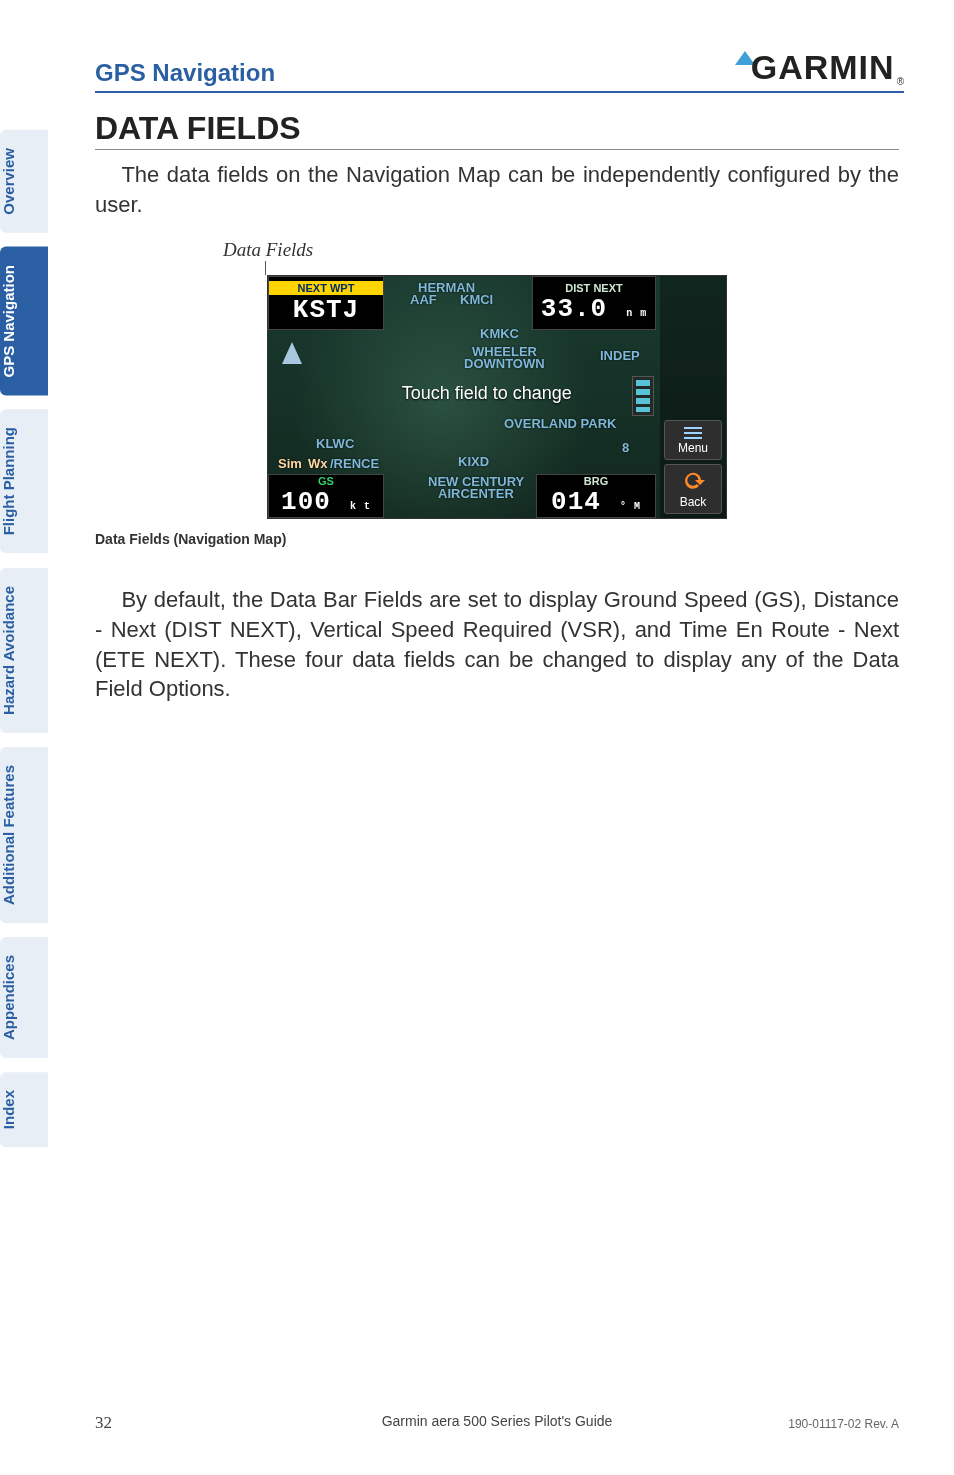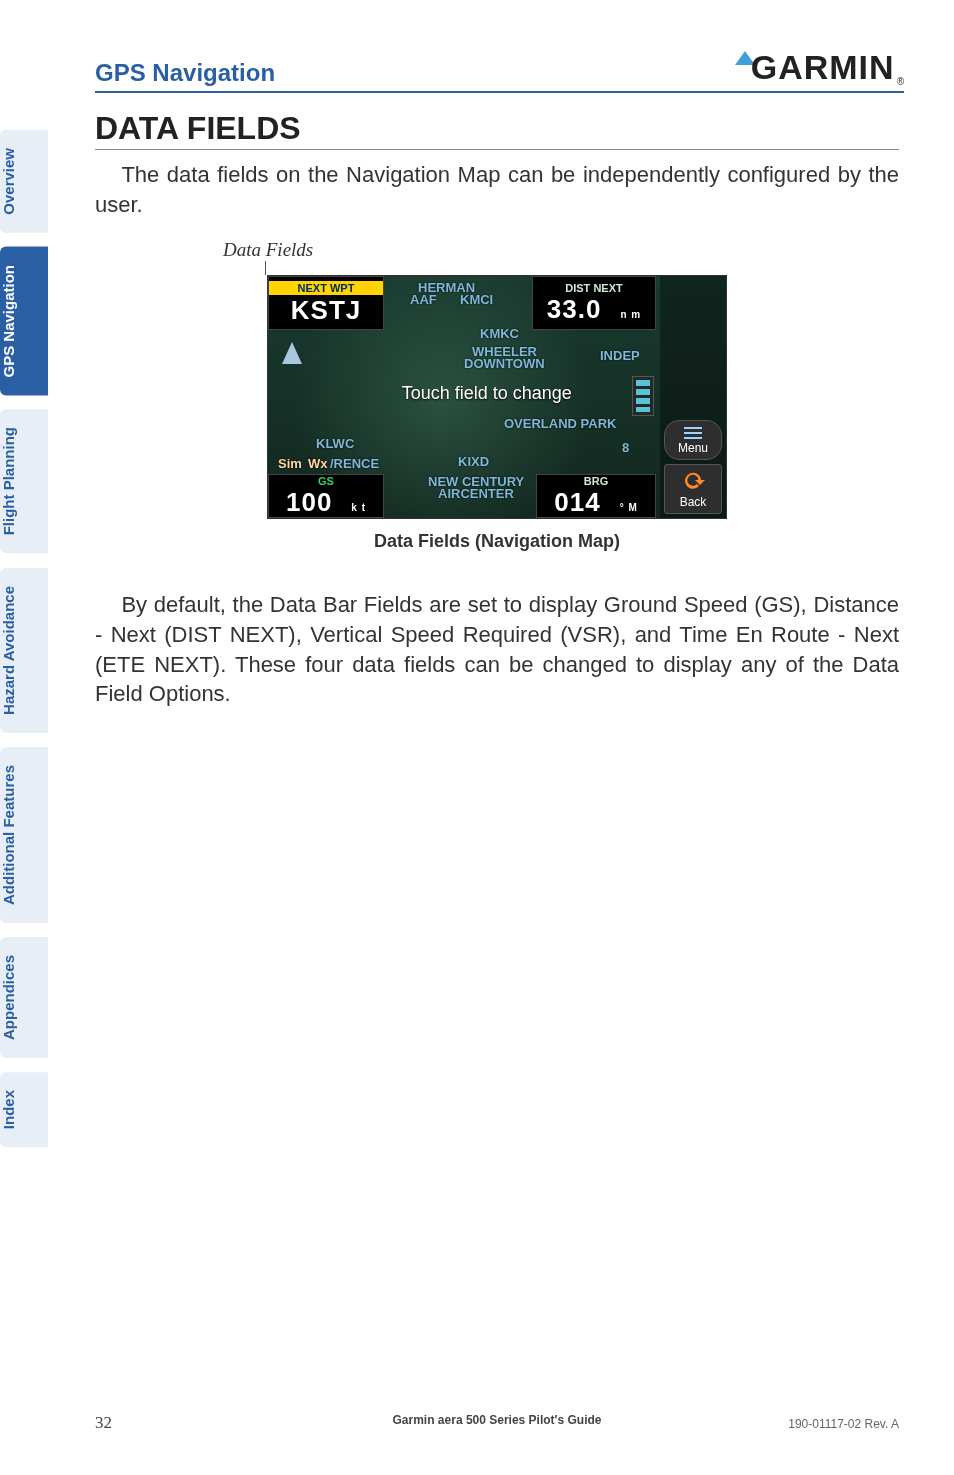--- a/index.html
+++ b/index.html
@@ -85,60 +85,60 @@
       linear-gradient(#1a3a2f, #12281f);
   }
   .df {
     position: absolute; background: #000; color: #fff;
     text-align: center; display: flex; flex-direction: column;
     justify-content: center; font-weight: 700;
     border: 1px solid #444;
   }
   .df .lab { font-size: 11px; color: #cfe9d4; font-weight: 600; }
   .df.highlight .lab { background: #ffd400; color: #002b6b; padding: 1px 12px; font-weight: 700; }
-  .df .val { font-size: 26px; letter-spacing: 1px; }
+  .df .val { font-size: 26px; letter-spacing: 1px; font-family: Liberation Mono, monospace; }
   .df .unit { font-size: 10px; font-weight: 600; margin-left: 19px; }
   .df-tl { left: 0; top: 0; width: 116px; height: 54px; }
   .df-tr { right: 70px; top: 0; width: 124px; height: 54px; }
   .df-bl { left: 0; bottom: 0; width: 116px; height: 44px; }
   .df-br { right: 70px; bottom: 0; width: 120px; height: 44px; }
   .side-col { position: absolute; right: 0; top: 0; bottom: 0; width: 66px;
     background: rgba(0,0,0,.35); display: flex; flex-direction: column; justify-content: flex-end; gap: 4px; padding: 4px; }
   .side-btn { background: #2e2e2e; color: #fff; font-size: 12px; text-align: center;
     border: 1px solid #555; border-radius: 3px; padding: 4px 0;
     display: flex; flex-direction: column; align-items: center; gap: 2px; }
-  .side-btn.menu { margin-top: auto; border-radius: 15px; }
+  .side-btn.menu { margin-top: auto; }
   .menu-bars { width: 18px; height: 2px; background: #9fd3ff; box-shadow: 0 5px 0 #9fd3ff, 0 10px 0 #9fd3ff; margin: 2px 0 10px 0; }
   .back-arrow { width: 24px; height: 24px; }
   .back-arrow svg { width: 100%; height: 100%; }
   .map-label { position: absolute; color: #7fb8d8; font-size: 13px; font-weight: 700; text-shadow: 0 0 2px #000; }
   .touch-msg {
     position: absolute; left: 50%; top: 48%; transform: translate(-56%, -50%);
     color: #fff; font-size: 18px; text-shadow: 0 1px 2px #000;
   }
   .north {
     position: absolute; left: 14px; top: 66px; width: 0; height: 0;
     border-left: 10px solid transparent; border-right: 10px solid transparent;
     border-bottom: 22px solid #a8c8e0;
   }
   .range-bars {
     position: absolute; right: 72px; top: 100px; width: 22px; height: 40px;
     display: flex; flex-direction: column; gap: 3px;
     background: rgba(40,40,40,.7); padding: 3px; border: 1px solid #555;
   }
   .range-bars span { flex: 1; background: #58c3d6; }
-  .caption { text-align: center; font-weight: 700; font-size: 18px; margin: 12px 0 38px 0; }
+  .caption { font-weight: 700; font-size: 14px; margin: 12px 0 38px 0; }
   
   .footer {
     position: absolute; left: 95px; right: 55px; bottom: 42px;
     display: flex; justify-content: space-between; align-items: baseline;
     font-size: 13px; color: #444;
   }
   .footer .pn { font-size: 17px; font-family: Liberation Serif, serif; }
-  .footer .mid { font-weight: 700; font-size: 12px; position: absolute; left: 50%; transform: translateX(-50%); }
+  .footer .mid { font-weight: 400; font-size: 14px; position: absolute; left: 50%; transform: translateX(-50%); }
   .footer .rev { font-size: 12px; color: #666; }
 </style>
 </head>
 <body>
 
 <div class="tabs">
   <div class="tab inactive">Overview</div>
   <div class="tab active">GPS Navigation</div>
   <div class="tab inactive">Flight Planning</div>
   <div class="tab inactive">Hazard Avoidance</div>

